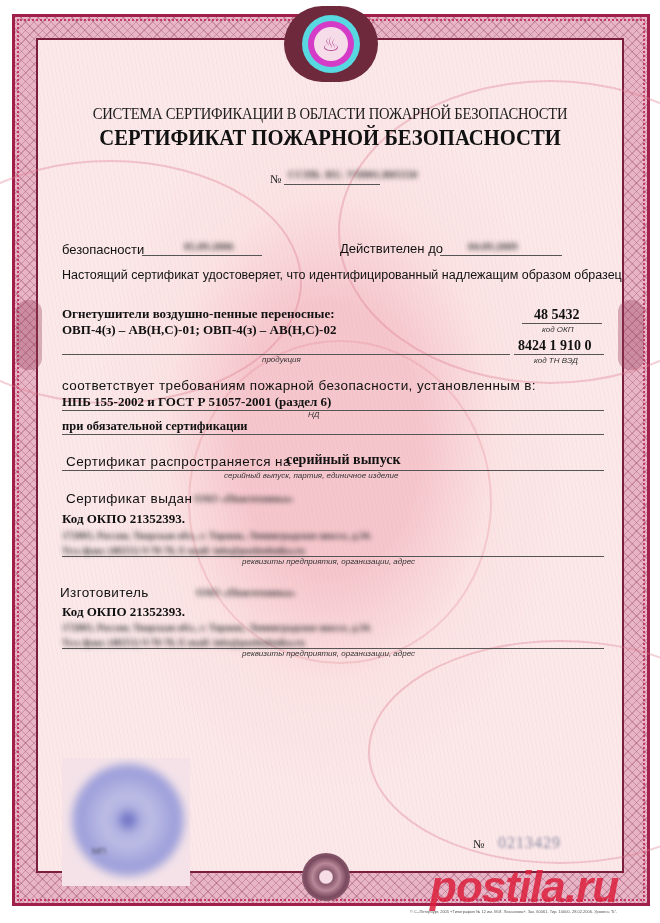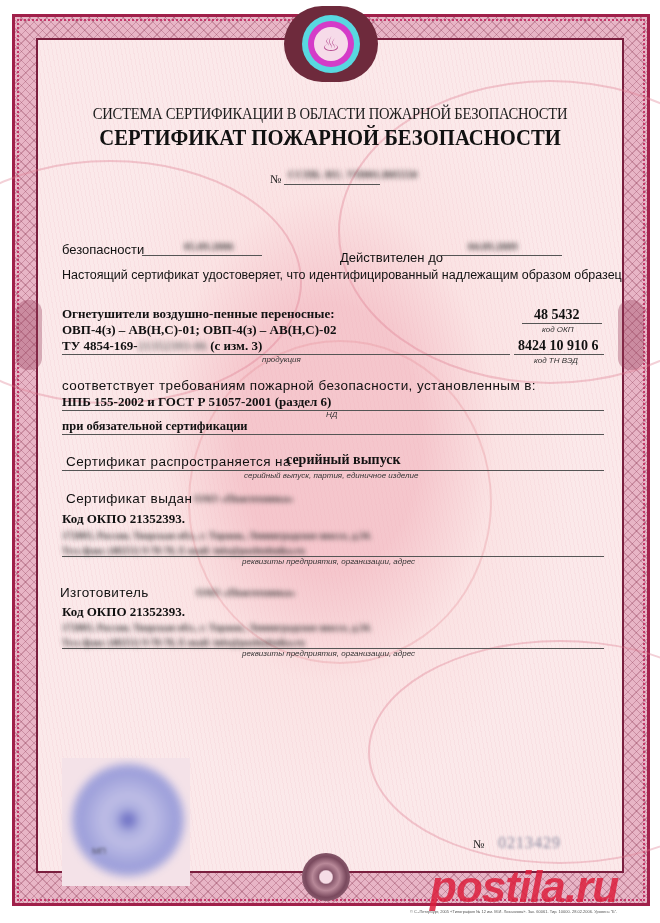--- a/index.html
+++ b/index.html
@@ -68,52 +68,49 @@
   <div class="t sys-title">СИСТЕМА СЕРТИФИКАЦИИ В ОБЛАСТИ ПОЖАРНОЙ БЕЗОПАСНОСТИ</div>
   <div class="t main-title">СЕРТИФИКАТ ПОЖАРНОЙ БЕЗОПАСНОСТИ</div>
 
   <div class="t serif" style="left:270px; top:172px; font-size:12px;">№</div>
   <div class="blur" style="left:288px; top:168px;">ССПБ. RU. УП001.В05550</div>
   <div class="line" style="left:284px; top:184px; width:96px;"></div>
 
   <div class="t sans small" style="left:62px; top:242px;">безопасности</div>
   <div class="blur" style="left:184px; top:240px;">05.09.2006</div>
   <div class="line" style="left:142px; top:255px; width:120px;"></div>
-  <div class="t sans small" style="left:340px; top:250px;">Действителен до</div>
+  <div class="t sans small" style="left:340px; top:241px;">Действителен до</div>
   <div class="blur" style="left:468px; top:240px;">04.09.2009</div>
   <div class="line" style="left:440px; top:255px; width:122px;"></div>
 
   <div class="t sans" style="left:62px; top:268px; font-size:12.5px;">Настоящий сертификат удостоверяет, что идентифицированный надлежащим образом образец</div>
 
   <div class="t bold-serif" style="left:62px; top:306px;">Огнетушители воздушно-пенные переносные:</div>
   <div class="t bold-serif" style="left:62px; top:322px;">ОВП-4(з) – АВ(Н,С)-01; ОВП-4(з) – АВ(Н,С)-02</div>
-  <div class="t bold-serif" style="left:62px; top:338px;">
-    <span>ТУ 4854-169-</span><span style="filter:blur(2.5px); color:#777;">21352393-06</span>&nbsp;<span>(с изм. 3)</span>
-  </div>
   <div class="line" style="left:62px; top:354px; width:448px;"></div>
   <div class="caption" style="left:262px; top:355px;">продукция</div>
 
   <div class="t bold-serif" style="left:534px; top:307px; font-size:14px;">48 5432</div>
   <div class="line" style="left:522px; top:323px; width:80px;"></div>
   <div class="caption" style="left:542px; top:325px;">код ОКП</div>
-  <div class="t bold-serif" style="left:518px; top:338px; font-size:14px;">8424 10 910 6</div>
+  <div class="t bold-serif" style="left:518px; top:338px; font-size:14px;">8424 1 910 0</div>
   <div class="line" style="left:514px; top:354px; width:90px;"></div>
   <div class="caption" style="left:534px; top:356px;">код ТН ВЭД</div>
 
   <div class="t sans" style="left:62px; top:378px; font-size:13.5px; letter-spacing:0.4px;">соответствует требованиям пожарной безопасности, установленным в:</div>
   <div class="t bold-serif" style="left:62px; top:394px;">НПБ 155-2002 и ГОСТ Р 51057-2001 (раздел 6)</div>
   <div class="line" style="left:62px; top:410px; width:542px;"></div>
-  <div class="caption" style="left:326px; top:410px;">НД</div>
+  <div class="caption" style="left:308px; top:410px;">НД</div>
   <div class="t bold-serif" style="left:62px; top:419px; font-size:12.5px;">при обязательной сертификации</div>
   <div class="line" style="left:62px; top:434px; width:542px;"></div>
 
   <div class="t sans" style="left:66px; top:454px; font-size:13.5px; letter-spacing:0.4px;">Сертификат распространяется на</div>
   <div class="t bold-serif" style="left:286px; top:452px; font-size:14px;">серийный выпуск</div>
   <div class="line" style="left:62px; top:470px; width:542px;"></div>
-  <div class="caption" style="left:224px; top:471px;margin-left:20px;">серийный выпуск, партия, единичное изделие</div>
+  <div class="caption" style="left:224px; top:471px;">серийный выпуск, партия, единичное изделие</div>
 
   <div class="t sans" style="left:66px; top:491px; font-size:13.5px; letter-spacing:0.4px;">Сертификат выдан</div>
   <div class="blur" style="left:194px; top:492px;">ОАО «Пожтехника»</div>
   <div class="t bold-serif" style="left:62px; top:511px;">Код ОКПО 21352393.</div>
   <div class="blur" style="left:62px; top:530px; font-size:10px;">172003, Россия, Тверская обл., г. Торжок, Ленинградское шоссе, д.34.</div>
   <div class="blur" style="left:62px; top:545px; font-size:10px;">Тел./факс (48251) 9-78-78, E-mail: info@pozhtehnika.ru</div>
   <div class="line" style="left:62px; top:556px; width:542px;"></div>
   <div class="caption" style="left:242px; top:557px;">реквизиты предприятия, организации, адрес</div>
 
   <div class="t sans" style="left:60px; top:585px; font-size:13.5px; letter-spacing:0.4px;">Изготовитель</div>

